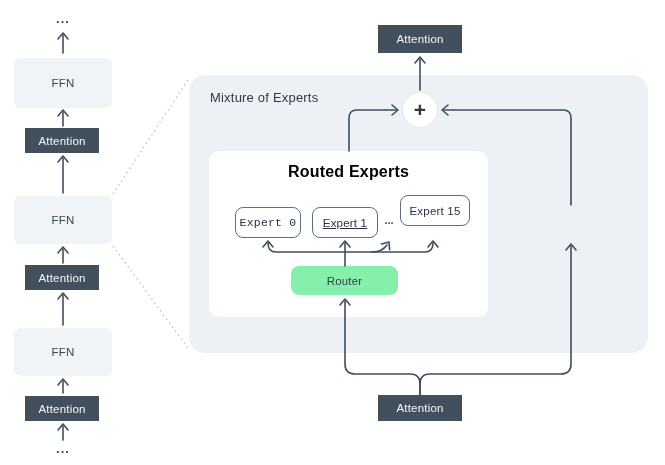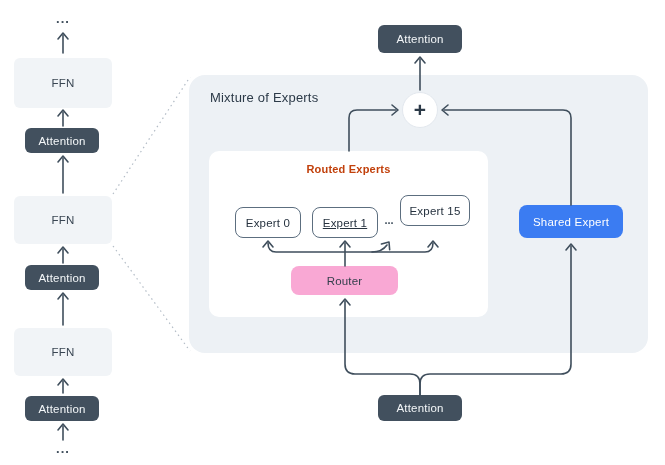--- a/index.html
+++ b/index.html
@@ -18,27 +18,27 @@
   .panel-title{
     position:absolute;left:210px;top:90px;font-size:13px;font-weight:400;
     color:#2c3a48;letter-spacing:.2px;
   }
   .white-card{
     position:absolute;left:209px;top:151px;width:279px;height:166px;
     background:#ffffff;border-radius:10px;
   }
   .card-title{
     position:absolute;left:209px;top:163px;width:279px;text-align:center;
-    font-size:11px;font-weight:700;color:#c2410c;letter-spacing:.2px;
+    font-size:16px;font-weight:700;color:#000000;letter-spacing:.2px;
   }
   .ffn{background:#f1f4f7;border-radius:6px;color:#3a4653;text-align:center;}
-  .dark{background:#42505e;border-radius:6px;color:#f4f7f9;}
+  .dark{background:#42505e;border-radius:0;color:#f4f7f9;}
   .blue{background:#3b7cf2;border-radius:8px;color:#ffffff;}
   .expert{background:#ffffff;border:1.3px solid #5c6e7f;border-radius:8px;color:#26323f;}
-  .router{background:#f9a8d4;border-radius:8px;color:#333f4c;}
+  .router{background:#86efac;border-radius:8px;color:#333f4c;}
   .plus-circle{
     position:absolute;left:402px;top:92px;width:36px;height:36px;border-radius:50%;
     background:#ffffff;border:1px solid #e3e8ee;display:flex;align-items:center;
     justify-content:center;font-size:21px;font-weight:600;color:#2c3a48;box-sizing:border-box;
   }
   .dots{
     position:absolute;width:30px;text-align:center;font-size:13px;font-weight:700;
     color:#3f4e5c;letter-spacing:1px;line-height:14px;height:14px;
   }
   .mini-dots{
@@ -69,28 +69,27 @@
 
   <div class="box dark" style="left:378px;top:25px;width:84px;height:28px;">Attention</div>
 
   <div class="plus-circle">
     <span>+</span>
   </div>
 
   <div class="white-card"></div>
   <div class="card-title">Routed Experts</div>
 
-  <div class="box expert" style="left:235px;top:207px;width:66px;height:31px;">Expert 0</div>
+  <div class="box expert" style="left:235px;top:207px;width:66px;height:31px;font-family:Liberation Mono, monospace;">Expert 0</div>
   <div class="box expert" style="left:312px;top:207px;width:66px;height:31px;text-decoration:underline;">Expert 1</div>
   <div class="mini-dots">...</div>
   <div class="box expert" style="left:400px;top:195px;width:70px;height:31px;text-align:center;">Expert 15</div>
 
   <div class="box router" style="left:291px;top:266px;width:107px;height:29px;">Router</div>
 
-  <div class="box blue" style="left:519px;top:205px;width:104px;height:33px;">Shared Expert</div>
 
   <div class="box dark" style="left:378px;top:395px;width:84px;height:26px;">Attention</div>
 
   <svg class="wires" width="665" height="465" viewBox="0 0 665 465">
 
     <g stroke="#b3bcc6" stroke-width="1.2" fill="none" stroke-dasharray="1.5,3.5">
       <path d="M113,194 L190,77"></path>
       <path d="M113,246 L190,351"></path>
     </g>
 

